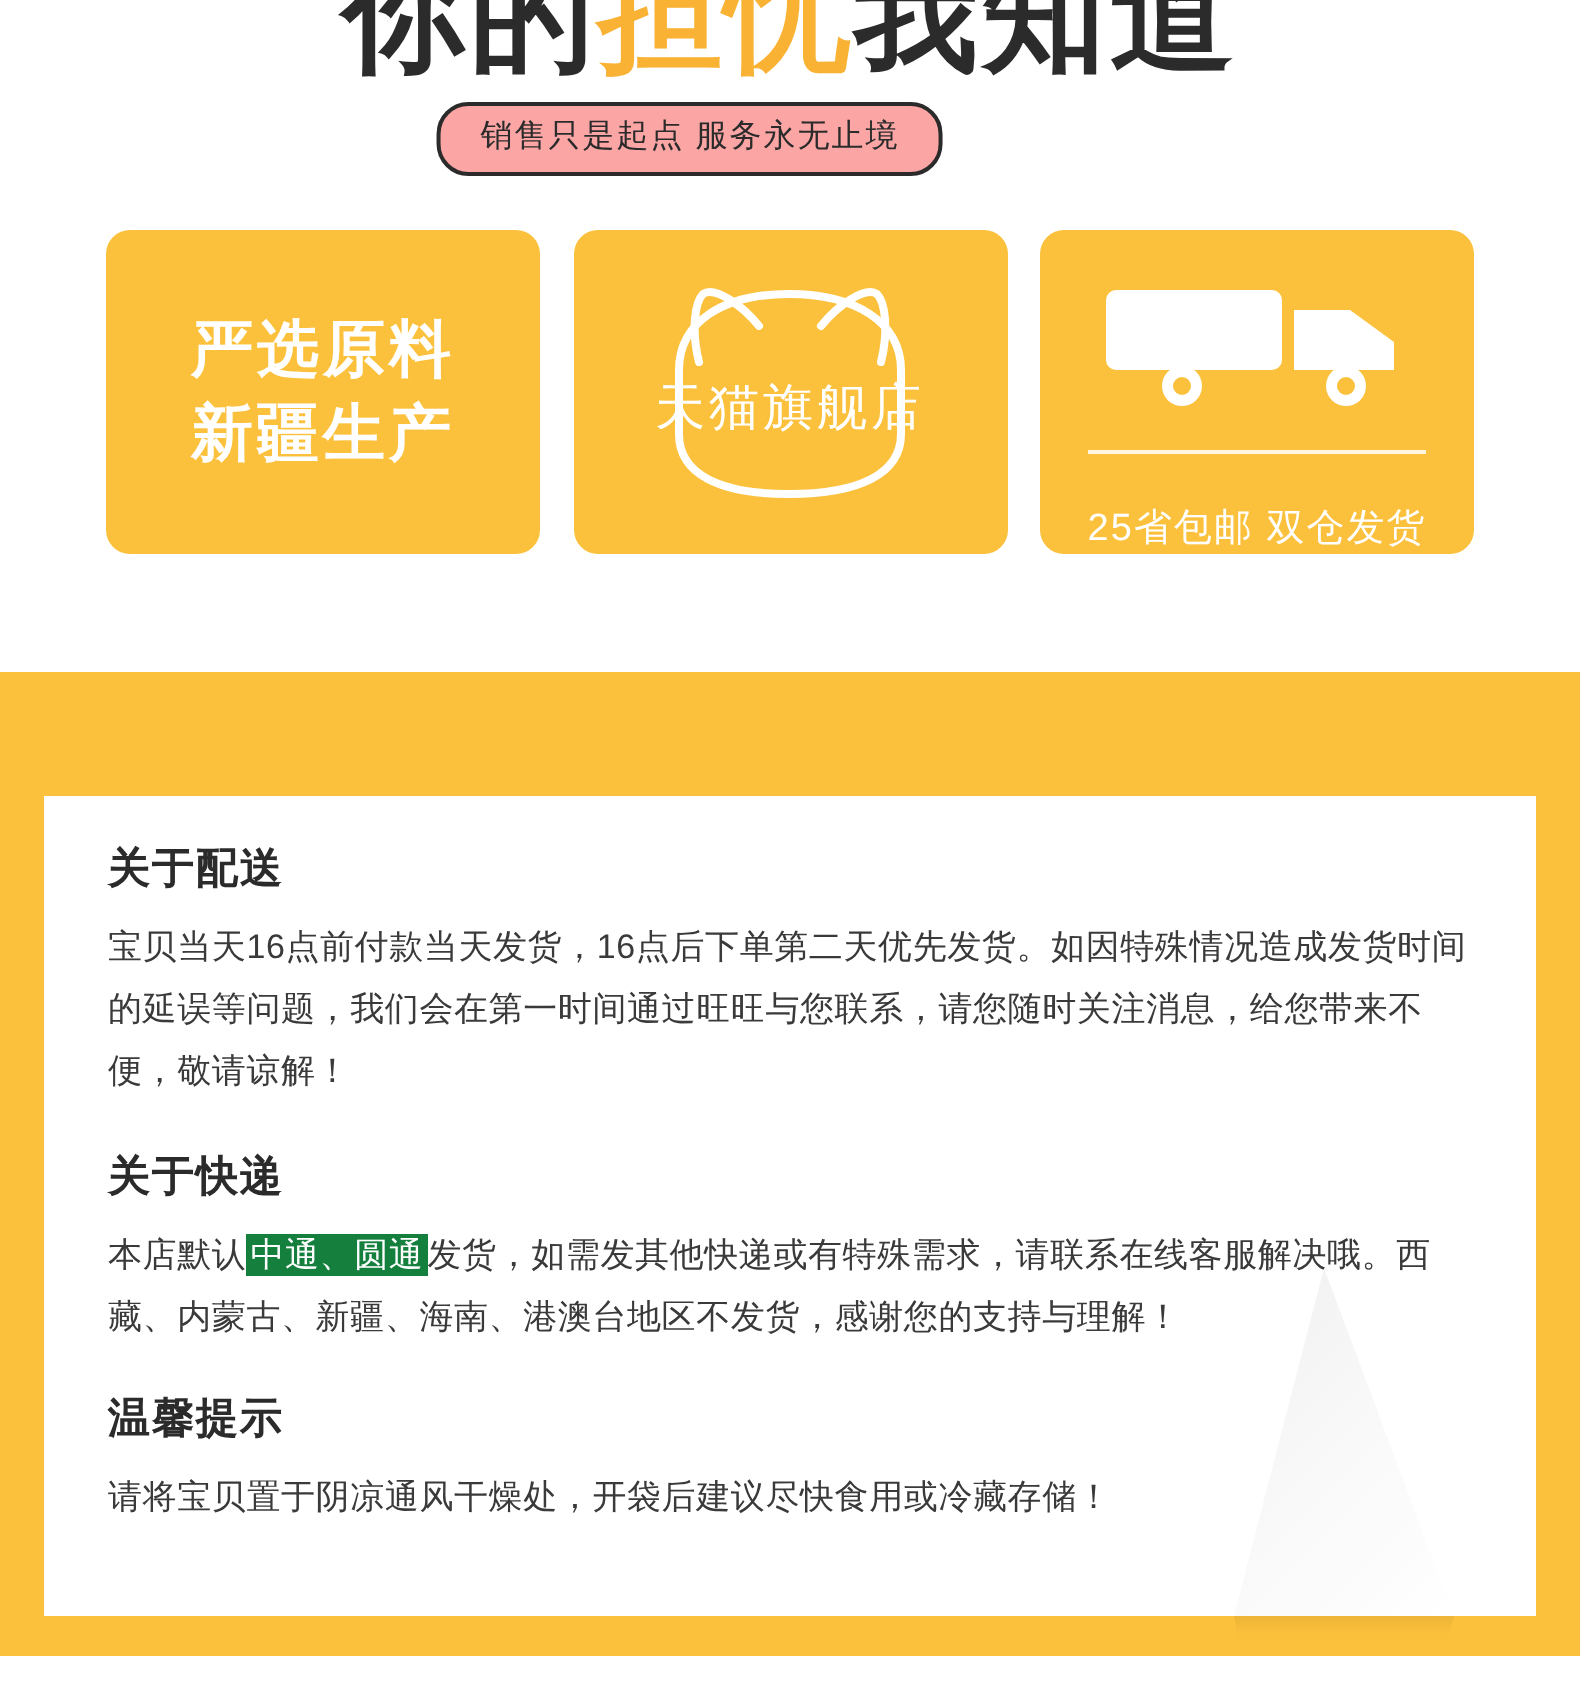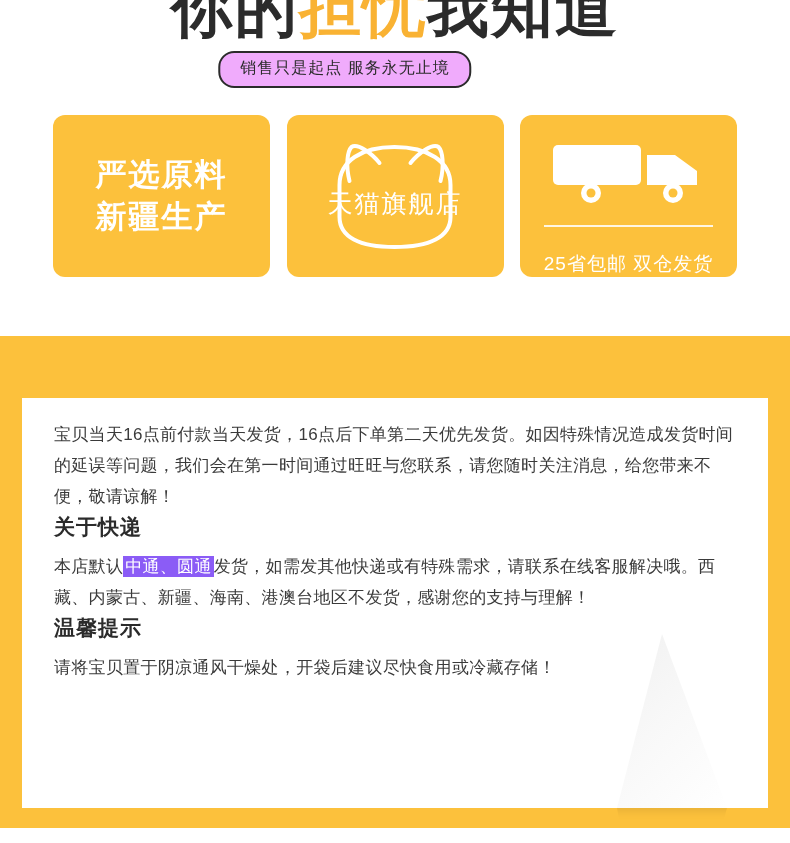--- a/index.html
+++ b/index.html
@@ -47,21 +47,21 @@
     position: absolute;
     top: 51px;
     left: 50%;
     transform: translateX(-50%);
     border: 2px solid #2b2b2b;
     border-radius: 16px;
     padding: 5px 20px 7px 20px;
     font-size: 16px;
     color: #2b2b2b;
     white-space: nowrap;
-    background: #f0abfc;
+    background: #fca5a5;
     letter-spacing: 1px;
   }
 
   
   .cards {
     position: absolute;
     top: 115px;
     left: 53px;
     width: 684px;
     display: flex;
@@ -189,31 +189,31 @@
     padding: 22px 34px 0 32px;
     box-sizing: border-box;
   }
   .sec-title {
     font-size: 21px;
     font-weight: bold;
     color: #2b2b2b;
     letter-spacing: 1px;
     margin: 0 0 11px 0;
   }
-  .sec-title.t2 { }
-  .sec-title.t3 { }
+  .sec-title.t2 { margin-top: 22px; }
+  .sec-title.t3 { margin-top: 20px; }
   .sec-text {
     font-size: 17px;
     color: #3a3a3a;
     line-height: 1.82;
     margin: 0;
     letter-spacing: .3px;
   }
   .hl {
-    background: #8b5cf6;
+    background: #15803d;
     color: #ffffff;
     padding: 1px 2px;
   }
 </style>
 </head>
 <body>
 
 <div class="page">
 
   <div class="headline-wrap">
@@ -253,20 +253,21 @@
 
   </div>
 
   <div class="panel"></div>
 
   <div class="note"></div>
   <div class="note-inner">
     <div class="fold"></div>
     <div class="note-body">
 
+      <div class="sec-title">关于配送</div>
       <p class="sec-text">宝贝当天16点前付款当天发货，16点后下单第二天优先发货。如因特殊情况造成发货时间的延误等问题，我们会在第一时间通过旺旺与您联系，请您随时关注消息，给您带来不便，敬请谅解！</p>
 
       <div class="sec-title t2">关于快递</div>
       <p class="sec-text"><span>本店默认</span><span class="hl">中通、圆通</span><span>发货，如需发其他快递或有特殊需求，请联系在线客服解决哦。西藏、内蒙古、新疆、海南、港澳台地区不发货，感谢您的支持与理解！</span></p>
 
       <div class="sec-title t3">温馨提示</div>
       <p class="sec-text">请将宝贝置于阴凉通风干燥处，开袋后建议尽快食用或冷藏存储！</p>
 
     </div>
   </div>

